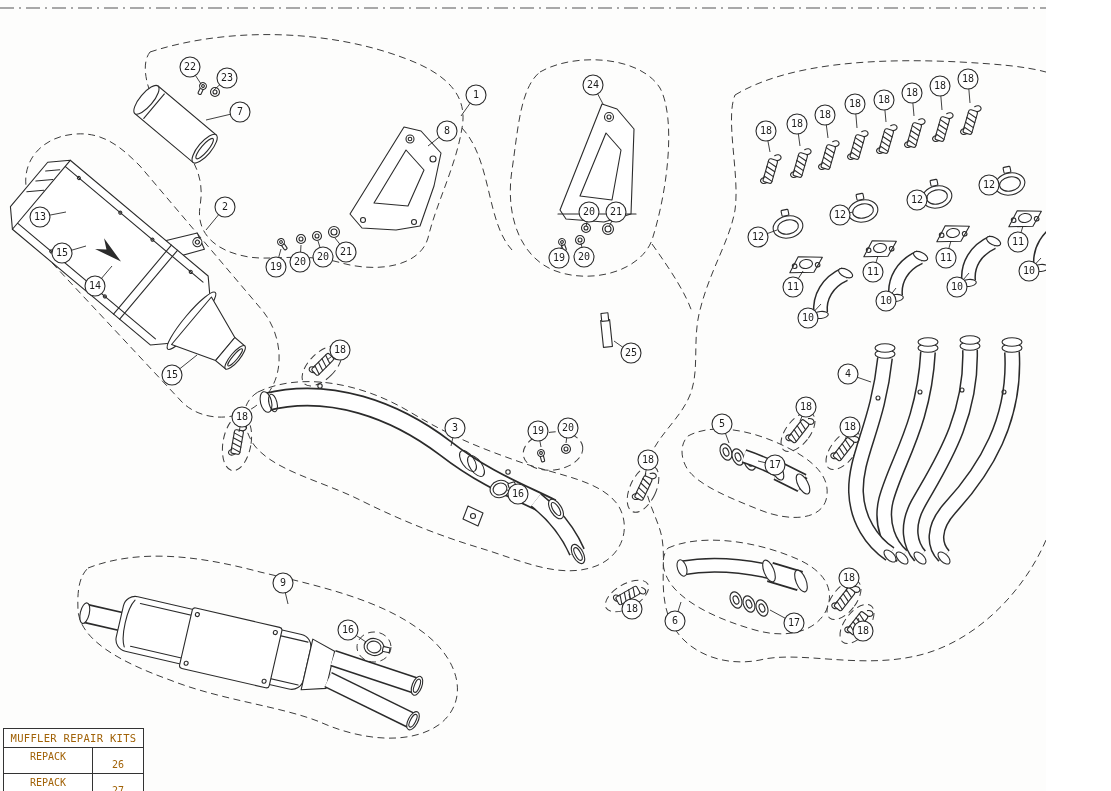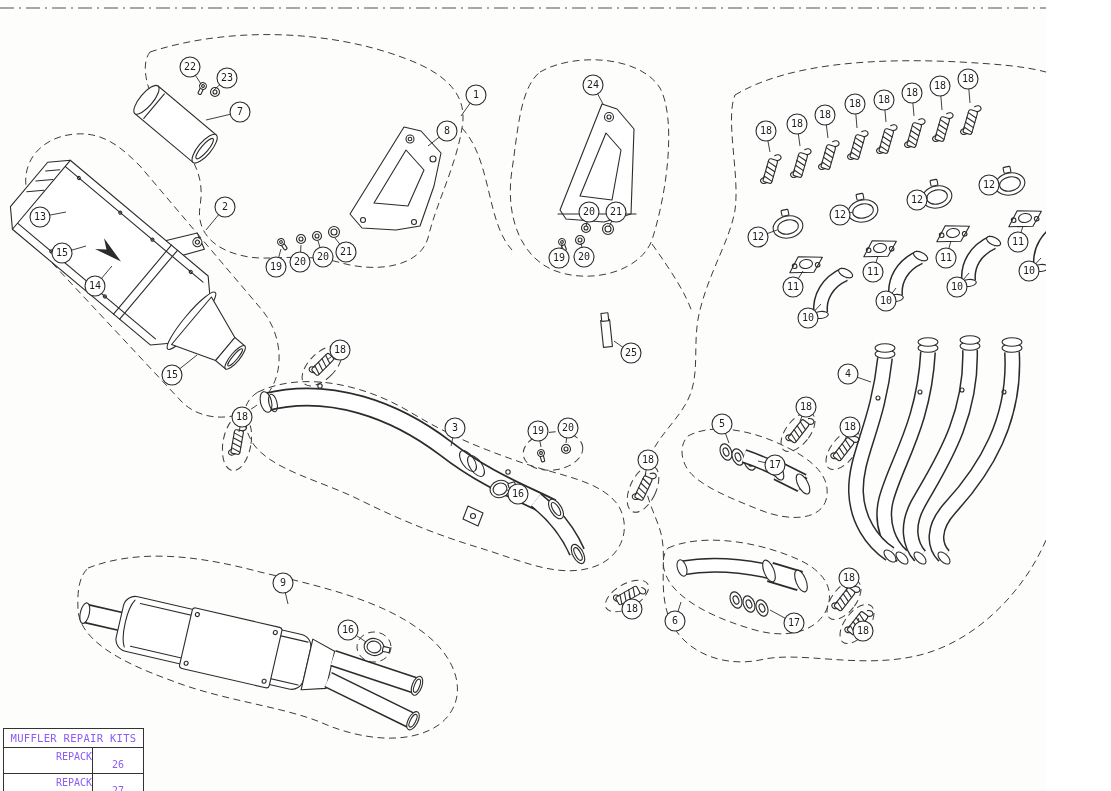--- a/index.html
+++ b/index.html
@@ -1,35 +1,35 @@
 <!DOCTYPE html>
 <html><head>
 <meta charset="utf-8">
 <style>
   html,body{margin:0;padding:0;background:#fff;}
   .canvas{position:relative;width:1046px;height:791px;background:#fdfdfc;overflow:hidden;
-          font-family:"DejaVu Sans Mono","Liberation Mono",monospace;color:#8b5cf6;}
+          font-family:"DejaVu Sans Mono","Liberation Mono",monospace;color:#a16207;}
   svg.scene{position:absolute;left:0;top:0;}
   
   .o{stroke:#2b2b2b;fill:none;stroke-width:1.1;stroke-linejoin:round;stroke-linecap:round;}
   .w{fill:#fff;}
   .dash{stroke:#3c3c3c;fill:none;stroke-width:1;stroke-dasharray:7 4.5;}
   .bd{stroke:#555;stroke-width:1.2;fill:none;stroke-dasharray:14 5 2 5;}
   .to{stroke:#2b2b2b;fill:none;stroke-linecap:butt;}
   .ti{stroke:#fff;fill:none;stroke-linecap:butt;}
   .co{fill:#fff;stroke:#2b2b2b;stroke-width:1.1;}
   .ct{font:10px "DejaVu Sans Mono",monospace;text-anchor:middle;fill:#1d1d1d;}
   .ldr{stroke:#2b2b2b;stroke-width:.9;}
   
   .tbl{position:absolute;border:1.2px solid #333;background:#fff;line-height:1;}
   .kits{left:3px;top:728px;width:139px;}
   .kits .t{border-bottom:1.2px solid #333;text-align:center;padding:4px 0 3px;font-size:10.5px;letter-spacing:.3px;}
   .kits .r{display:flex;border-bottom:1.2px solid #333;font-size:10px;}
   .kits .r:last-child{border-bottom:none;}
-  .kits .lab{width:88px;border-right:1.2px solid #333;text-align:right;padding:4px 0 3px;}
+  .kits .lab{width:88px;border-right:1.2px solid #333;text-align:center;padding:4px 0 3px;}
   .kits .val{flex:1;text-align:center;padding:4px 0 3px;margin-top:8px;}
   .rev{left:955px;top:748px;width:150px;}
   .rev .hr{display:flex;border-bottom:1px solid #333;}
   .rev .hr span{font-size:6.5px;padding:2px 2px 1px;white-space:nowrap;overflow:hidden;}
   .rev .c1{width:55px;border-right:1px solid #333;}
   .rev .c2{flex:1;}
   .rev .br{display:flex;height:21px;}
   .rev .br .c1{display:flex;align-items:center;justify-content:center;font-size:9px;}
   .rev .br .c2{height:100%;}
 </style>

